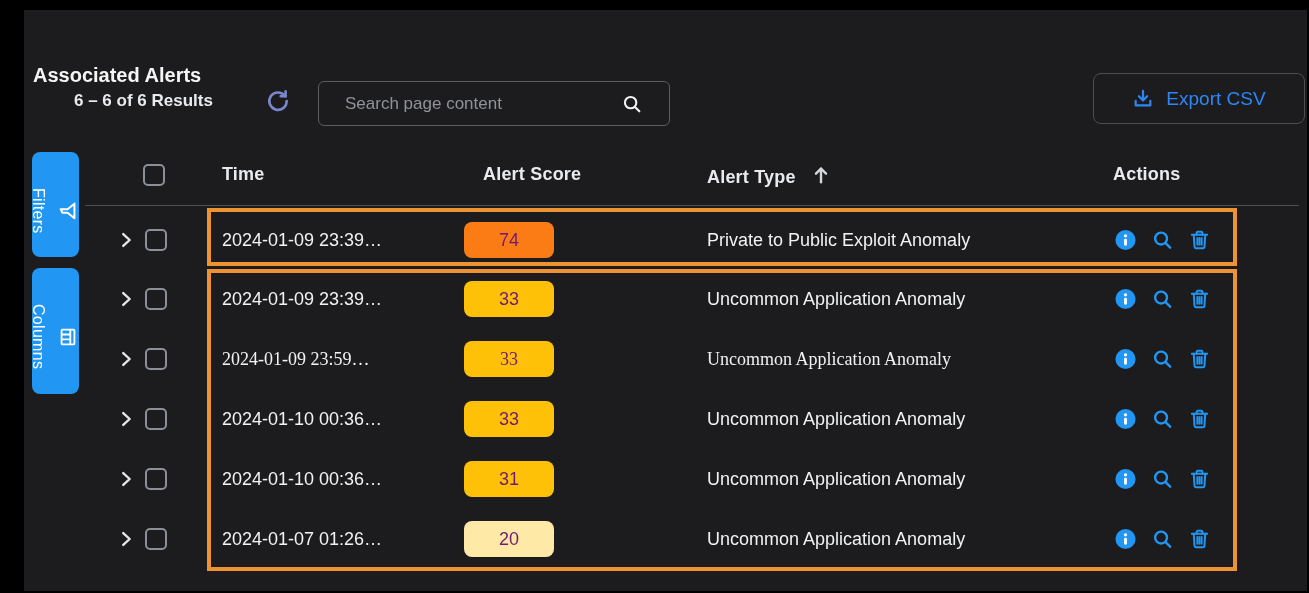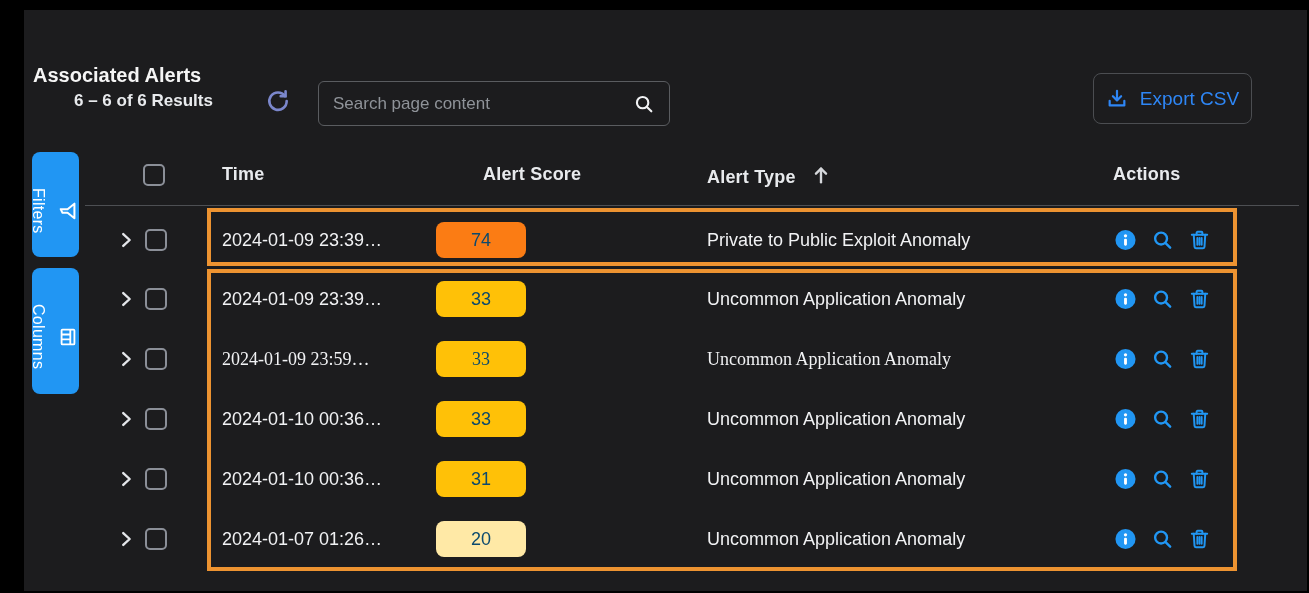--- a/index.html
+++ b/index.html
@@ -7,25 +7,25 @@
               font-family:"Liberation Sans", sans-serif; }
   .panel { position:absolute; left:24px; top:10px; width:1283px; height:581px;
            background:#1c1c1e; }
   .abs { position:absolute; }
 
   
   .page-title { left:9px; top:8px; font-size:20px; font-weight:700; color:#f5f5f5;margin-top:46px; }
   .results { left:50px; top:81px; font-size:17px; font-weight:600; color:#e8eaed; }
   .refresh-btn { left:241px; top:78px; width:26px; height:26px; cursor:pointer; }
   .search-box { left:294px; top:71px; width:352px; height:45px; border:1px solid #5a5c60;
-                border-radius:6px; display:flex; align-items:center; padding:0 14px; }
+                border-radius:6px; display:flex; align-items:center; padding:0 26px; }
   .search-box input { flex:1; background:transparent; border:none; outline:none;
                       color:#e8eaed; font-size:17px; font-family:inherit; }
   .search-box input::placeholder { color:#8f9399; }
-  .export-btn { left:1069px; top:63px; width:159px; height:51px; border:1px solid #4b4d51;
+  .export-btn { left:1069px; top:63px; width:212px; height:51px; border:1px solid #4b4d51;
                 border-radius:8px; background:transparent; display:flex; align-items:center;
                 justify-content:center; gap:12px; cursor:pointer; }
   .export-btn span { color:#2e86f5; font-size:19px; }
 
   
   .side-btn { left:8px; width:47px; background:#2196f3; border-radius:8px;
               display:flex; flex-direction:column; align-items:center; gap:10px;
               padding-top:12px; cursor:pointer; writing-mode:vertical-rl; }
   .side-btn .v-label { color:#fff; font-size:16px; letter-spacing:.3px; }
   .filters-btn { top:142px; height:105px; }
@@ -33,23 +33,23 @@
 
   
   .hdr { top:154px; font-size:18px; font-weight:700; color:#e8eaed; letter-spacing:.2px; }
   .hdr-divider { left:61px; top:195px; width:1214px; height:1px; background:#4d4f53; }
   .checkbox { width:22px; height:22px; border:2px solid #8b8f98; border-radius:5px;
               background:transparent; cursor:pointer; }
   .row { left:0; width:1300px; height:60px; }
   .row .chevron { left:91px; top:50%; transform:translateY(-50%); cursor:pointer; display:flex; }
   .row .checkbox { left:121px; top:50%; transform:translateY(-50%); position:absolute; }
   .cell-time { left:198px; top:50%; transform:translateY(-50%); color:#f1f2f4; font-size:18px; white-space:nowrap; }
-  .score-badge { left:412px; top:50%; transform:translateY(-50%); width:90px; height:36px;
+  .score-badge { left:440px; top:50%; transform:translateY(-50%); width:90px; height:36px;
                  border-radius:8px; display:flex; align-items:center; justify-content:center;
-                 color:#0c4a6e; font-size:18px; }
+                 color:#701a75; font-size:18px; }
   .cell-type { left:683px; top:50%; transform:translateY(-50%); color:#f1f2f4; font-size:18px; white-space:nowrap; }
   .actions { left:1090px; top:50%; transform:translateY(-50%); display:flex; gap:14px; align-items:center; }
   .actions > span { display:flex; cursor:pointer; }
 
   
   .hl-box { left:183px; width:1030px; border:4px solid #ed9331; pointer-events:none; }
   .hl-1 { top:198px; height:58px; }
   .hl-2 { top:259px; height:302px; }
 
   .sort-arrow { display:inline-flex; margin-left:14px; vertical-align:-3px; }

